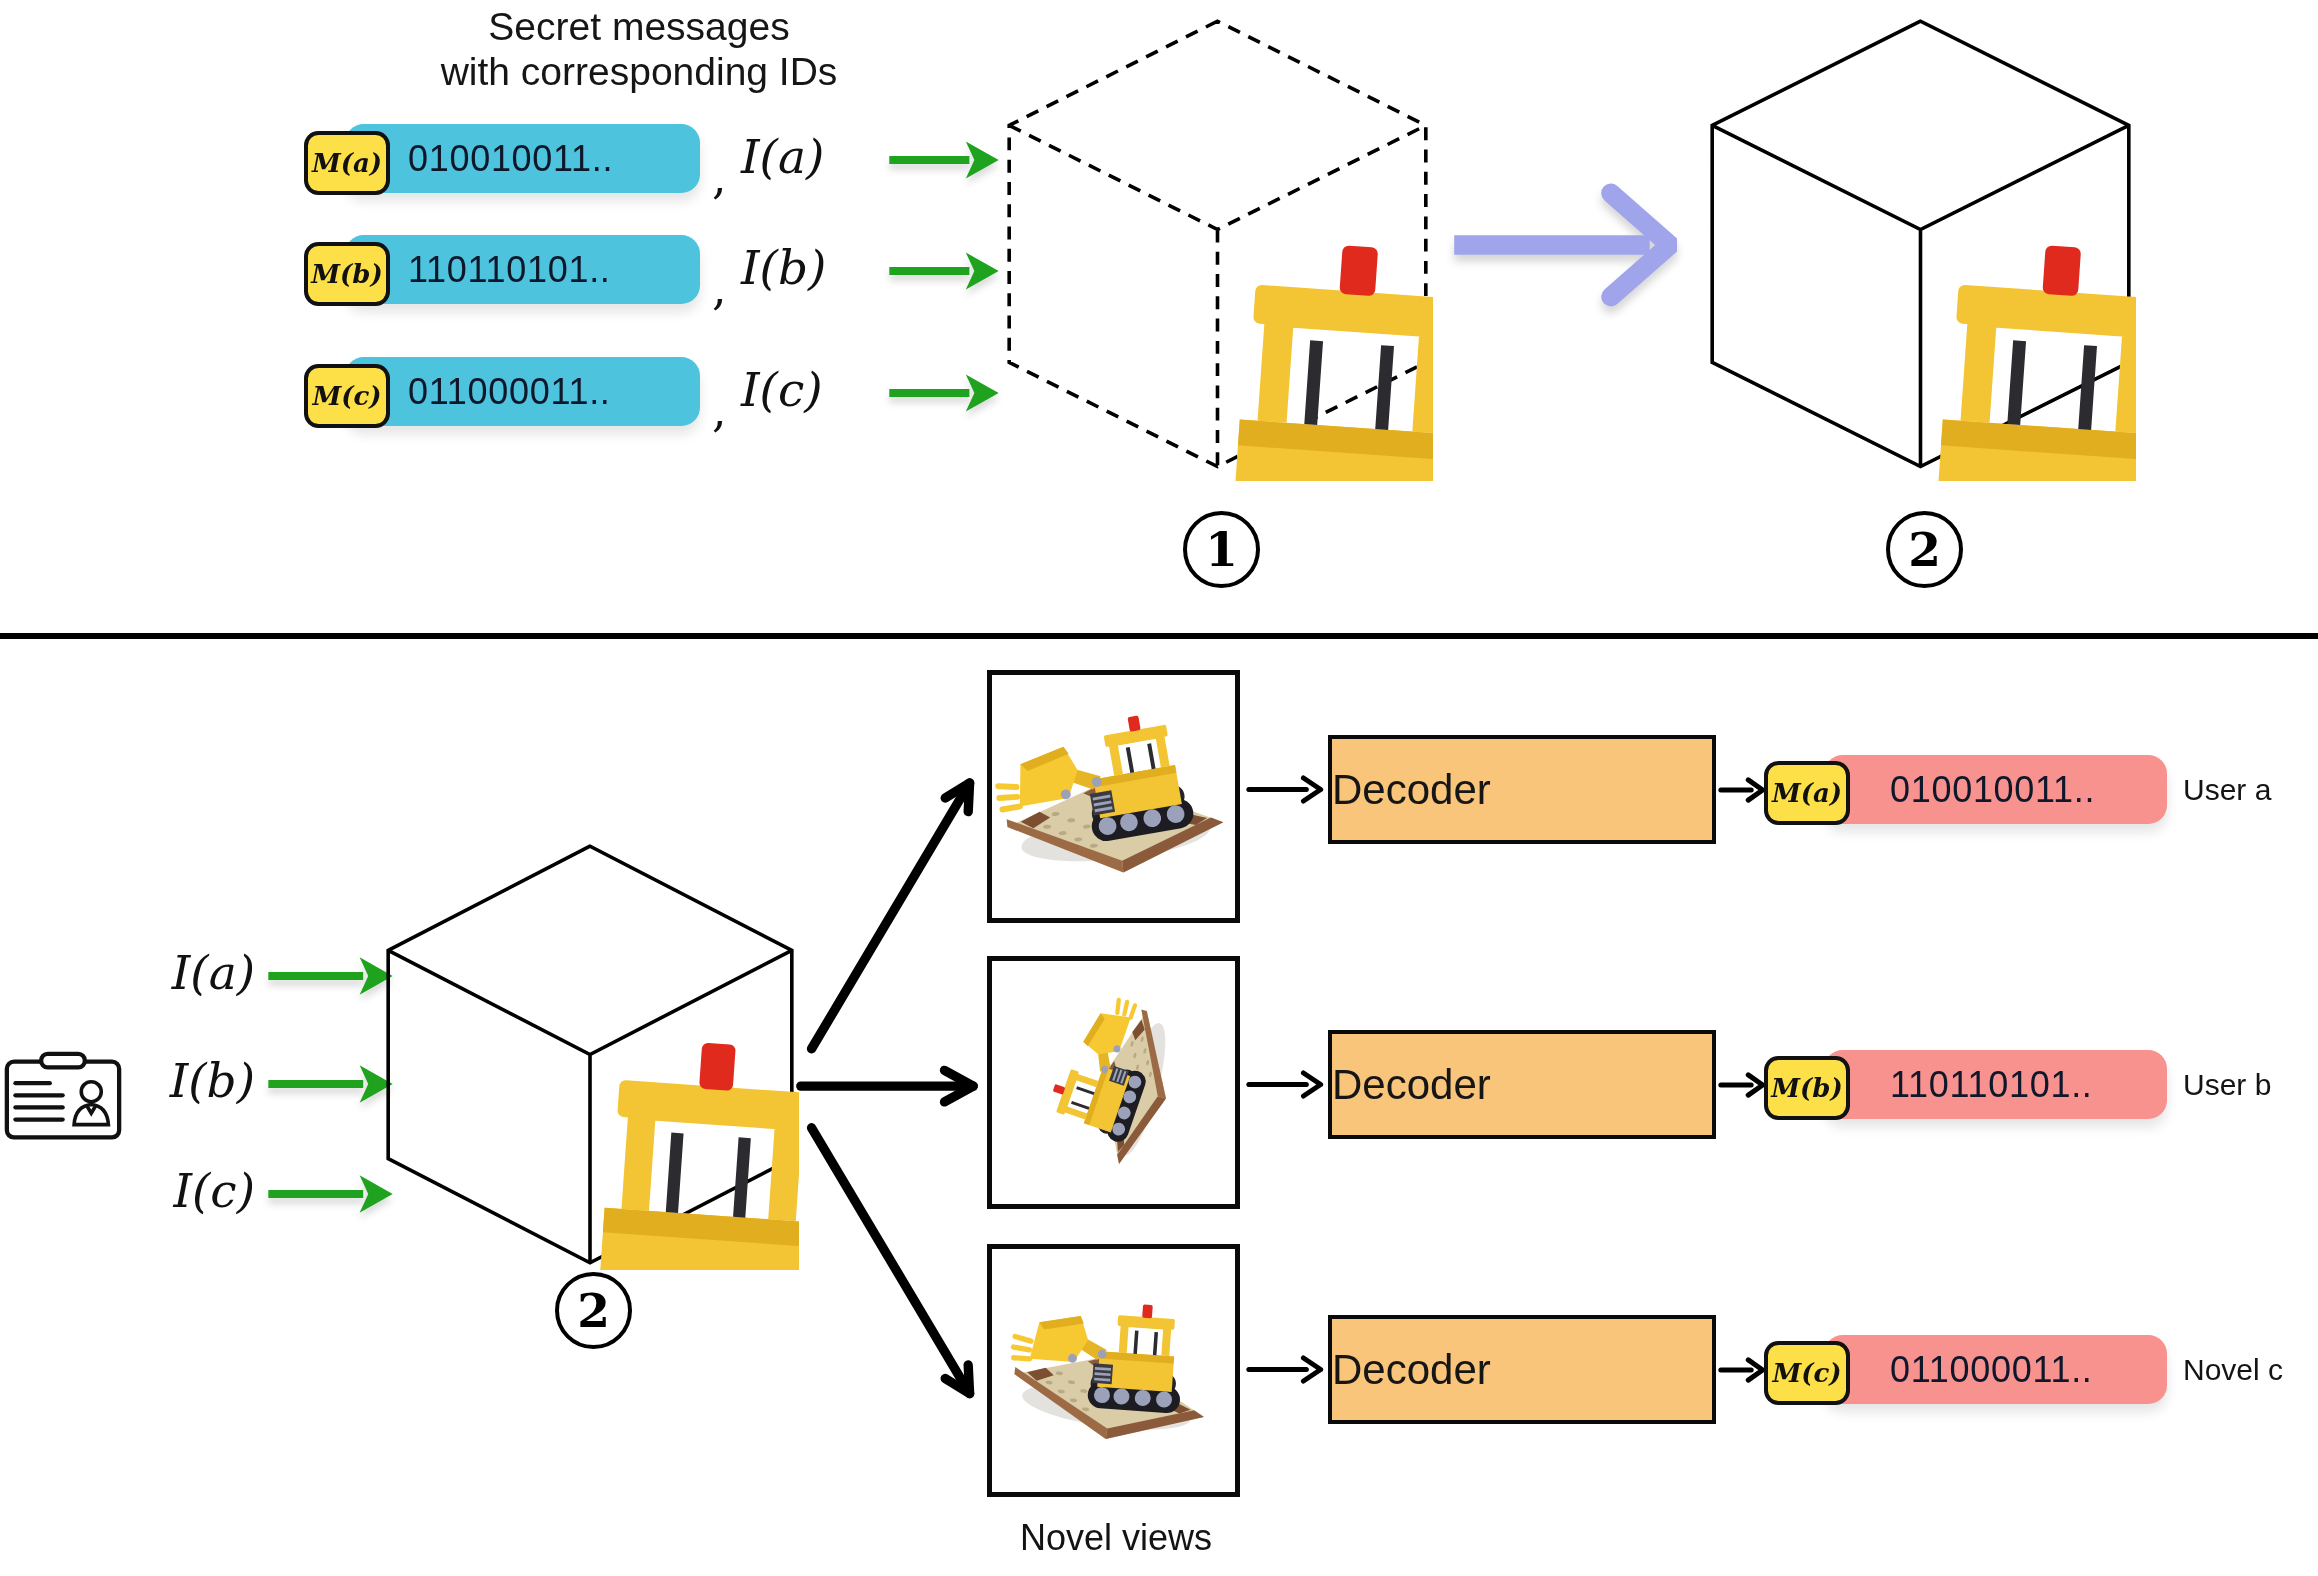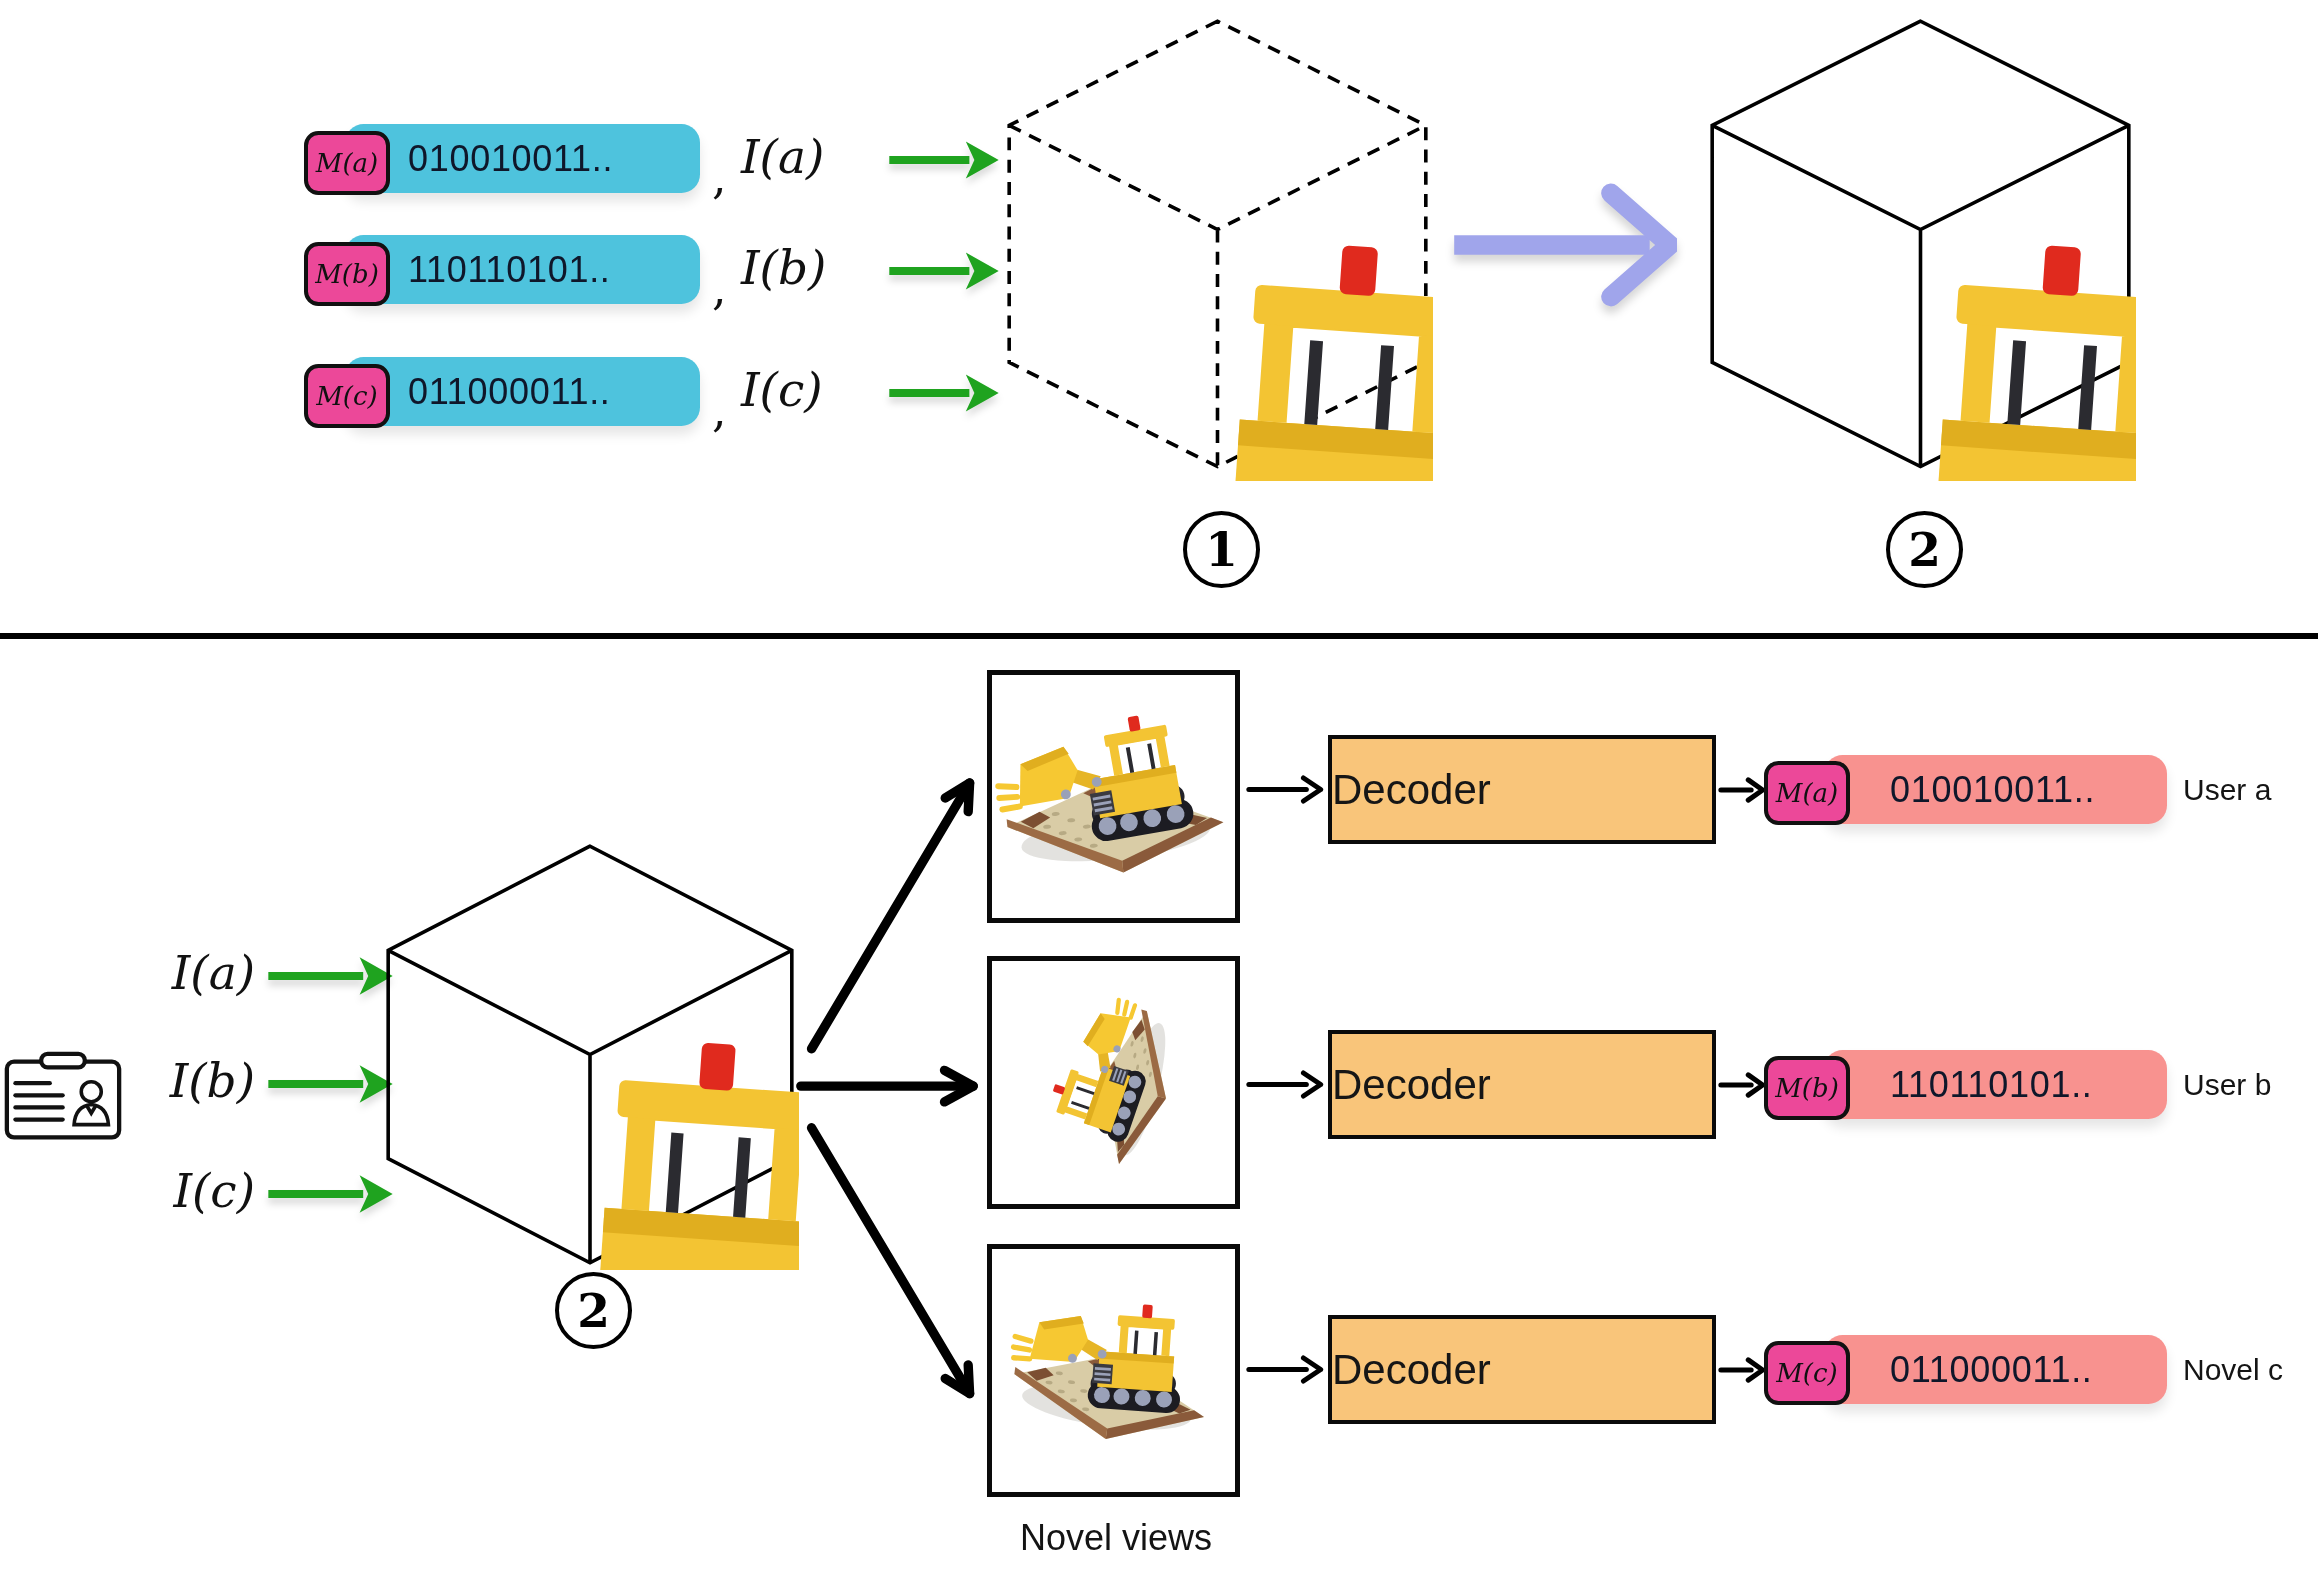--- a/index.html
+++ b/index.html
@@ -13,22 +13,22 @@
   .top-title{left:330px;top:4.3px;width:618px;text-align:center;
              font-size:39px;line-height:45px;font-weight:500;color:#161616;}
 
   
   .msg-row{left:0;width:1041px;height:72px;}
   .pill{position:absolute;border-radius:18.7px;}
   .pill.cyan{left:345px;top:0;width:355px;height:69px;background:var(--cyan);
              box-shadow:0 8.6px 11.5px rgba(0,0,0,.10);}
   .pill .bits{position:absolute;left:63px;top:50%;transform:translateY(-50%);
               font-size:36px;letter-spacing:0.7px;color:#0f172a;white-space:nowrap;}
-  .mbadge{position:absolute;width:78px;height:56px;background:#ec4899;border:4.3px solid #111;
-          border-radius:14.4px;display:flex;align-items:center;justify-content:center;z-index:3;}
+  .mbadge{position:absolute;width:78px;height:56px;background:#fde047;border:4.3px solid #111;
+          border-radius:14.4px;display:flex;align-items:center;justify-content:center;z-index:3;font-weight:bold;}
   .msg-row .mbadge{left:304px;top:6.5px;}
   .mbadge span{font-family:"DejaVu Serif",serif;font-style:italic;font-size:26px;color:#111;}
   .comma{position:absolute;font-family:"DejaVu Serif",serif;font-size:46px;line-height:46px;}
   .msg-row .comma{left:712px;top:30px;}
   .ilabel{position:absolute;font-family:"DejaVu Serif",serif;font-style:italic;
           font-size:47px;line-height:47px;color:#111;white-space:nowrap;}
   .msg-row .ilabel{left:741px;top:8.6px;}
   .msg-row svg.garrow{position:absolute;left:885px;top:13px;}
 
   
@@ -120,20 +120,24 @@
           <line x1="214" y1="78" x2="232" y2="78"></line>
         </g>
         <circle cx="166" cy="74" r="5" fill="#9aa1b8"></circle>
       </g>
     </symbol>
   </defs>
 </svg>
 
 <div id="canvas">
 
+  <div class="abs top-title">
+    <div>Secret messages</div>
+    <div>with corresponding IDs</div>
+  </div>
 
   <div class="abs msg-row" style="top:124px">
     <div class="pill cyan">
       <span class="bits">010010011..</span>
     </div>
     <div class="mbadge">
       <span>M(a)</span>
     </div>
     <span class="comma">,</span>
     <span class="ilabel">I(a)</span>

